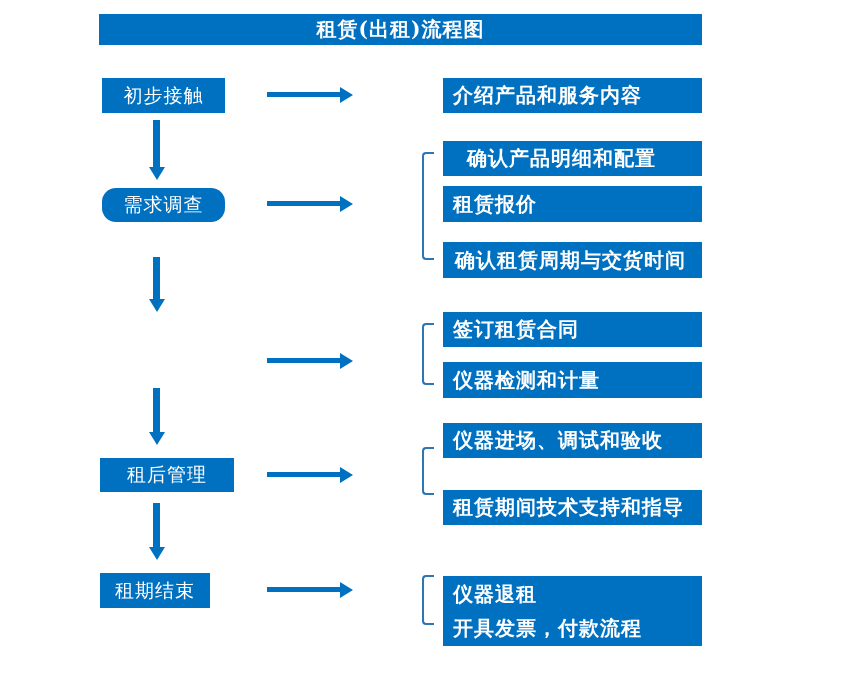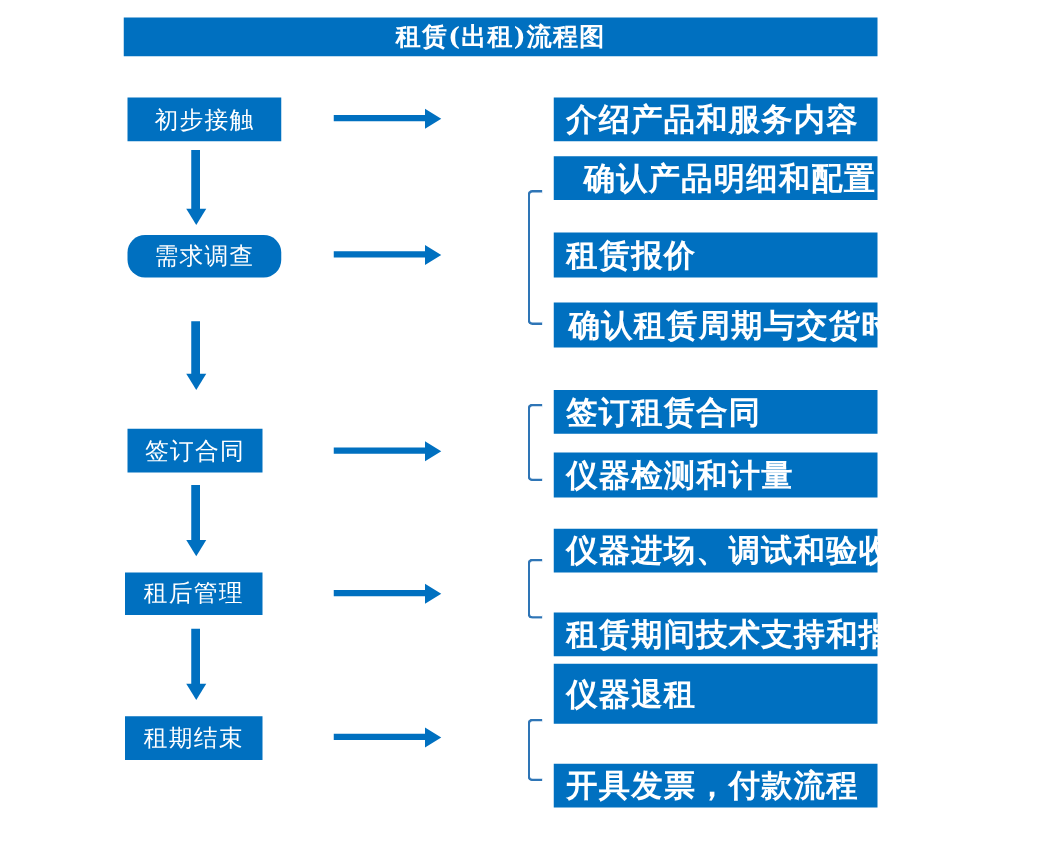--- a/index.html
+++ b/index.html
@@ -40,21 +40,21 @@
     justify-content: center;
     letter-spacing: 1px;
   }
   .output-box {
     position: absolute;
     left: 443px;
     width: 259px;
     background: var(--primary, #0070C0);
     color: var(--text-on-primary, #ffffff);
     font-weight: bold;
-    font-size: 25px;
+    font-size: 20px;
     display: flex;
     align-items: center;
     padding-left: 10px;
     box-sizing: border-box;
     letter-spacing: 1px;
     white-space: nowrap;
   }
   .h-arrow {
     position: absolute;
     left: 267px;
@@ -118,44 +118,43 @@
 </style>
 </head>
 <body>
 
 <div class="canvas">
 
   <div class="title-bar">租赁(出租)流程图</div>
 
   <div class="stage-box" style="left:102px; top:78px;  width:123px; height:35px;">初步接触</div>
   <div class="stage-box" style="left:102px; top:188px; width:123px; height:34px;border-radius:14px;">需求调查</div>
-  <div class="stage-box" style="left:102px; top:343px; width:108px; height:35px;">签订合同</div>
-  <div class="stage-box" style="left:100px; top:458px; width:110px; height:34px;">租后管理</div>
+  <div class="stage-box" style="left:100px; top:458px; width:134px; height:34px;">租后管理</div>
   <div class="stage-box" style="left:100px; top:573px; width:110px; height:35px;">租期结束</div>
 
   <div class="v-arrow" style="top:120px; height:60px;"></div>
   <div class="v-arrow" style="top:257px; height:55px;"></div>
   <div class="v-arrow" style="top:388px; height:57px;"></div>
   <div class="v-arrow" style="top:503px; height:57px;"></div>
 
   <div class="h-arrow" style="top:87px;"></div>
   <div class="h-arrow" style="top:196px;"></div>
   <div class="h-arrow" style="top:353px;"></div>
   <div class="h-arrow" style="top:467px;"></div>
   <div class="h-arrow" style="top:582px;"></div>
 
   <div class="bracket" style="top:152px; height:108px;"></div>
   <div class="bracket" style="top:323px; height:62px;"></div>
   <div class="bracket" style="top:447px; height:48px;"></div>
   <div class="bracket" style="top:575px; height:50px;"></div>
 
   <div class="output-box" style="top:78px;  height:35px;">介绍产品和服务内容</div>
-  <div class="output-box" style="top:125px; height:35px;padding-left:24px;">确认产品明细和配置</div>
+  <div class="output-box" style="top:141px; height:35px;padding-left:24px;">确认产品明细和配置</div>
   <div class="output-box" style="top:186px; height:36px;">租赁报价</div>
   <div class="output-box" style="top:242px; height:36px;padding-left:12px;">确认租赁周期与交货时间</div>
   <div class="output-box" style="top:312px; height:35px;">签订租赁合同</div>
   <div class="output-box" style="top:362px; height:36px;">仪器检测和计量</div>
   <div class="output-box" style="top:423px; height:35px;">仪器进场、调试和验收</div>
   <div class="output-box" style="top:490px; height:35px;">租赁期间技术支持和指导</div>
-  <div class="output-box" style="top:531px; height:48px;">仪器退租</div>
+  <div class="output-box" style="top:576px; height:36px;">仪器退租</div>
   <div class="output-box" style="top:611px; height:35px;">开具发票，付款流程</div>
 
 </div>
 
 </body></html>

